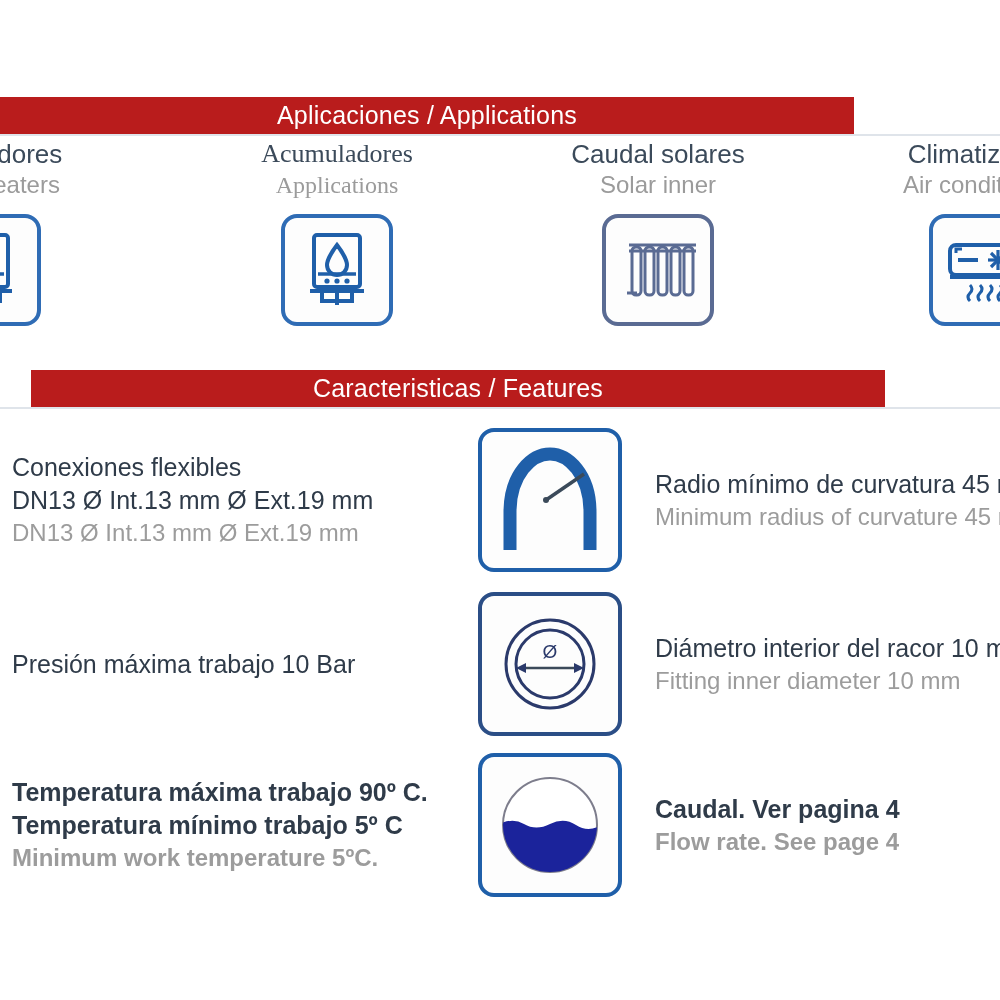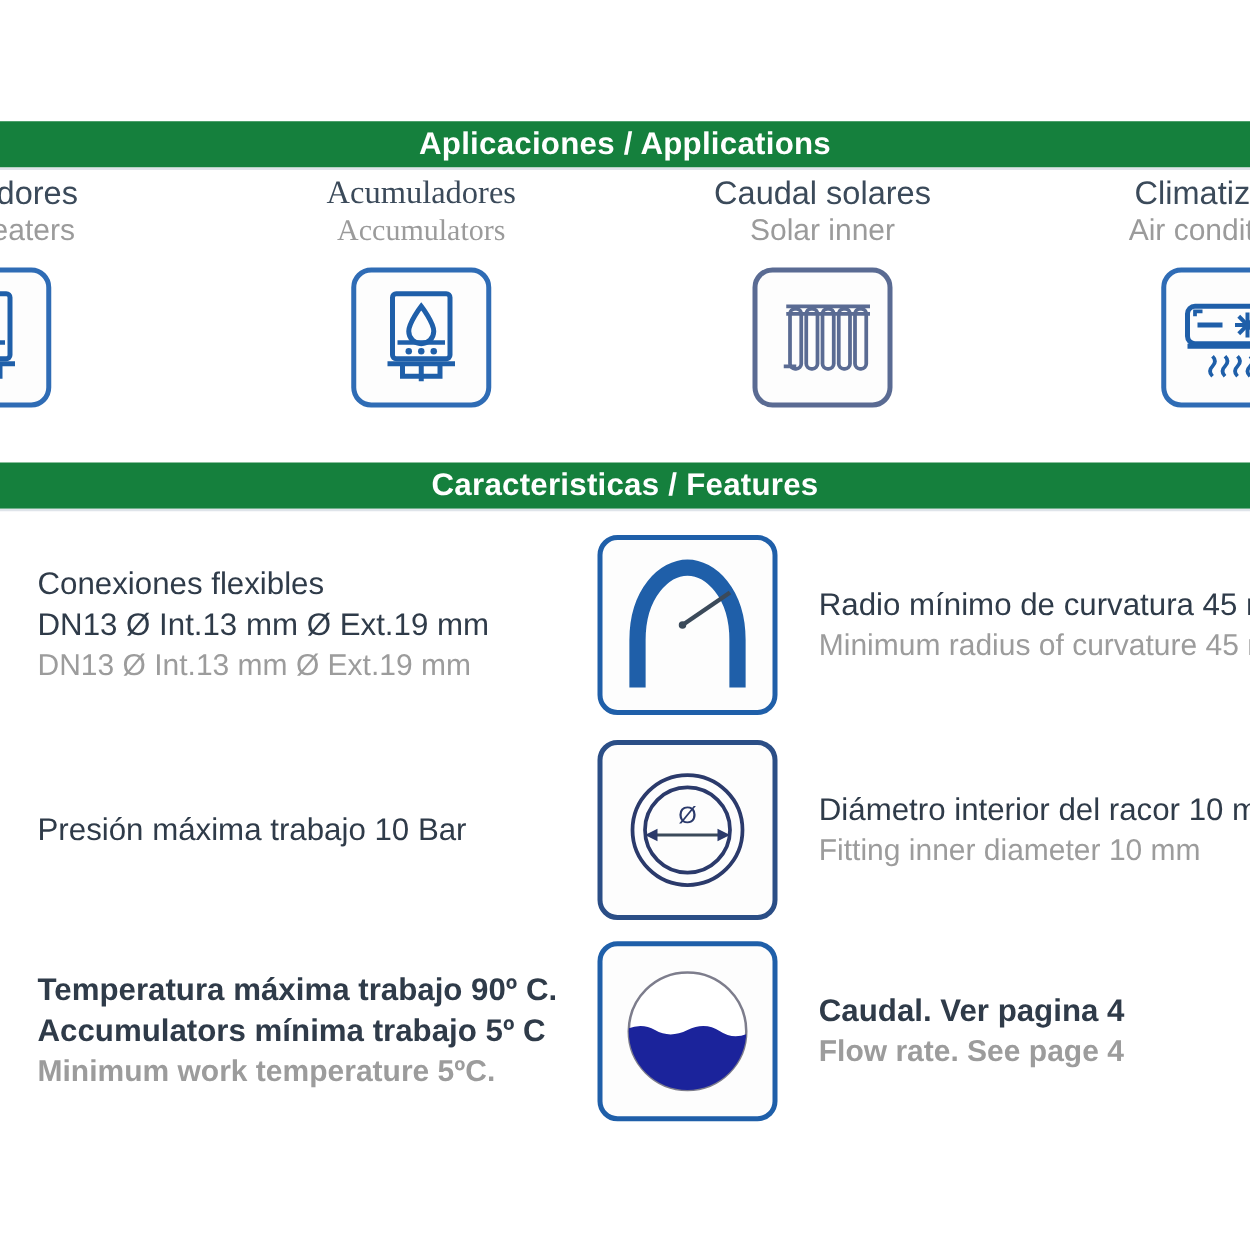--- a/index.html
+++ b/index.html
@@ -20,40 +20,41 @@
     top: 0; left: 0;
     width: 1000px;
     height: 1000px;
     background: #ffffff;
   }
 
   
   .section-bar {
     position: absolute;
     left: 0;
-    width: 1000px;
-    background: #15803d;
+    width: 854px;
+    background: #b91c1c;
     color: #ffffff;
     text-align: center;
-    font-weight: bold;
+    font-weight: normal;
     letter-spacing: 0.2px;
     display: flex;
     align-items: center;
     justify-content: center;
     box-sizing: border-box;
   }
   #apps-bar {
     top: 97px;
     height: 37px;
     font-size: 25px;
   }
   #feat-bar {
     top: 370px;
     height: 37px;
     font-size: 25px;
+    margin-left: 31px;
   }
   .bar-underline {
     position: absolute;
     left: 0;
     width: 1000px;
     height: 2px;
     background: #dfe4ea;
   }
   #apps-underline { top: 134px; }
   #feat-underline { top: 407px; }
@@ -108,21 +109,21 @@
     left: 0;
     width: 1000px;
     height: 160px;
   }
   #feat-row-0 { top: 8px; }
   #feat-row-1 { top: 172px; }
   #feat-row-2 { top: 333px; font-weight: bold; }
 
   .feat-left {
     position: absolute;
-    left: 30px;
+    left: 12px;
     top: 0;
     width: 450px;
     height: 160px;
     display: flex;
     flex-direction: column;
     justify-content: center;
   }
   .feat-icon {
     position: absolute;
     left: 478px;
@@ -210,21 +211,21 @@
             <line x1="16" y1="64" x2="70" y2="64" stroke="#1f5fa9" stroke-width="4"></line>
             <path d="M28 64 L28 74 L58 74 L58 64" fill="none" stroke="#1f5fa9" stroke-width="4"></path>
             <line x1="43" y1="64" x2="43" y2="78" stroke="#1f5fa9" stroke-width="4"></line>
           </svg>
         </div>
       </div>
     </div>
 
     <div class="app-col" id="app-col-1">
       <div class="app-title">Acumuladores</div>
-      <div class="app-sub">Accumulators</div>
+      <div class="app-sub">Applications</div>
       <div class="app-icon-wrap">
         <div class="app-icon-box">
           <svg width="86" height="86" viewBox="0 0 86 86">
             <rect x="20" y="8" width="46" height="52" rx="3" fill="none" stroke="#1f5fa9" stroke-width="4"></rect>
             <path d="M43 18 C43 18 33 31 33 38 a10 10 0 0 0 20 0 C53 31 43 18 43 18 Z" fill="none" stroke="#1f5fa9" stroke-width="4"></path>
             <line x1="24" y1="47" x2="62" y2="47" stroke="#1f5fa9" stroke-width="3.5"></line>
             <circle cx="33" cy="54" r="2.6" fill="#1f5fa9"></circle>
             <circle cx="43" cy="54" r="2.6" fill="#1f5fa9"></circle>
             <circle cx="53" cy="54" r="2.6" fill="#1f5fa9"></circle>
             <line x1="16" y1="64" x2="70" y2="64" stroke="#1f5fa9" stroke-width="4"></line>
@@ -336,21 +337,21 @@
 
       <div class="feat-right">
         <div class="line-es">Diámetro interior del racor 10 mm</div>
         <div class="line-en">Fitting inner diameter 10 mm</div>
       </div>
     </div>
 
     <div class="feature-row" id="feat-row-2">
       <div class="feat-left">
         <div class="line-es">Temperatura máxima trabajo 90º C.</div>
-        <div class="line-es">Accumulators mínima trabajo 5º C</div>
+        <div class="line-es">Temperatura mínimo trabajo 5º C</div>
         <div class="line-en">Minimum work temperature 5ºC.</div>
       </div>
 
       <div class="feat-icon">
         <div class="icon-box">
           <svg width="124" height="124" viewBox="0 0 124 124">
             <defs>
               <clipPath id="circleClip">
                 <circle cx="62" cy="62" r="47"></circle>
               </clipPath>

